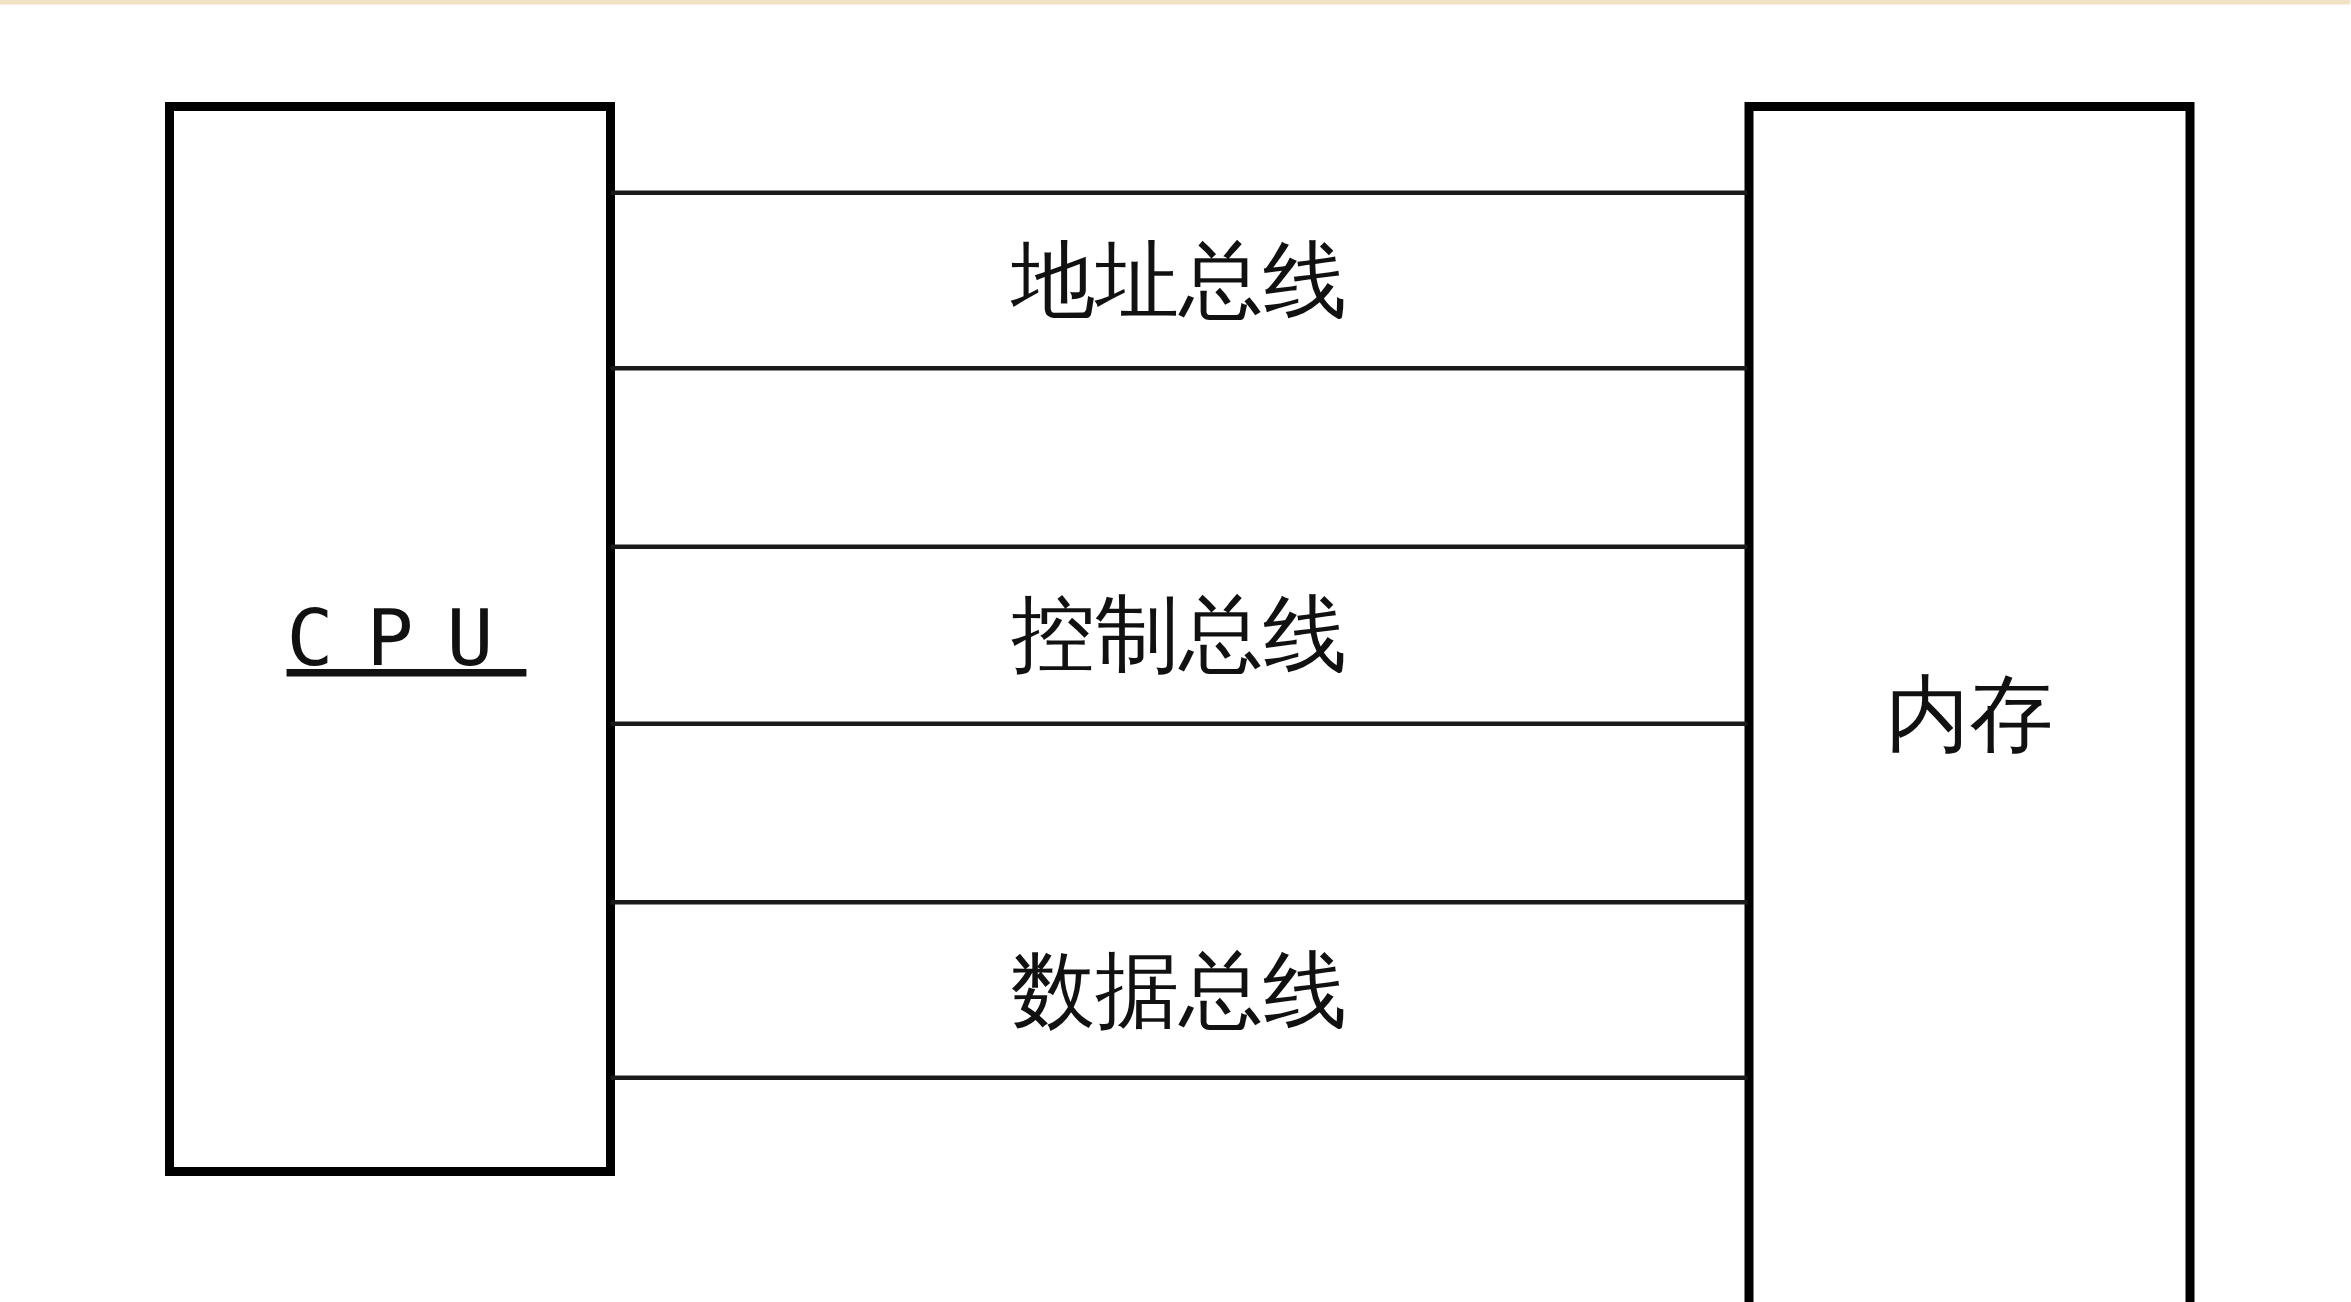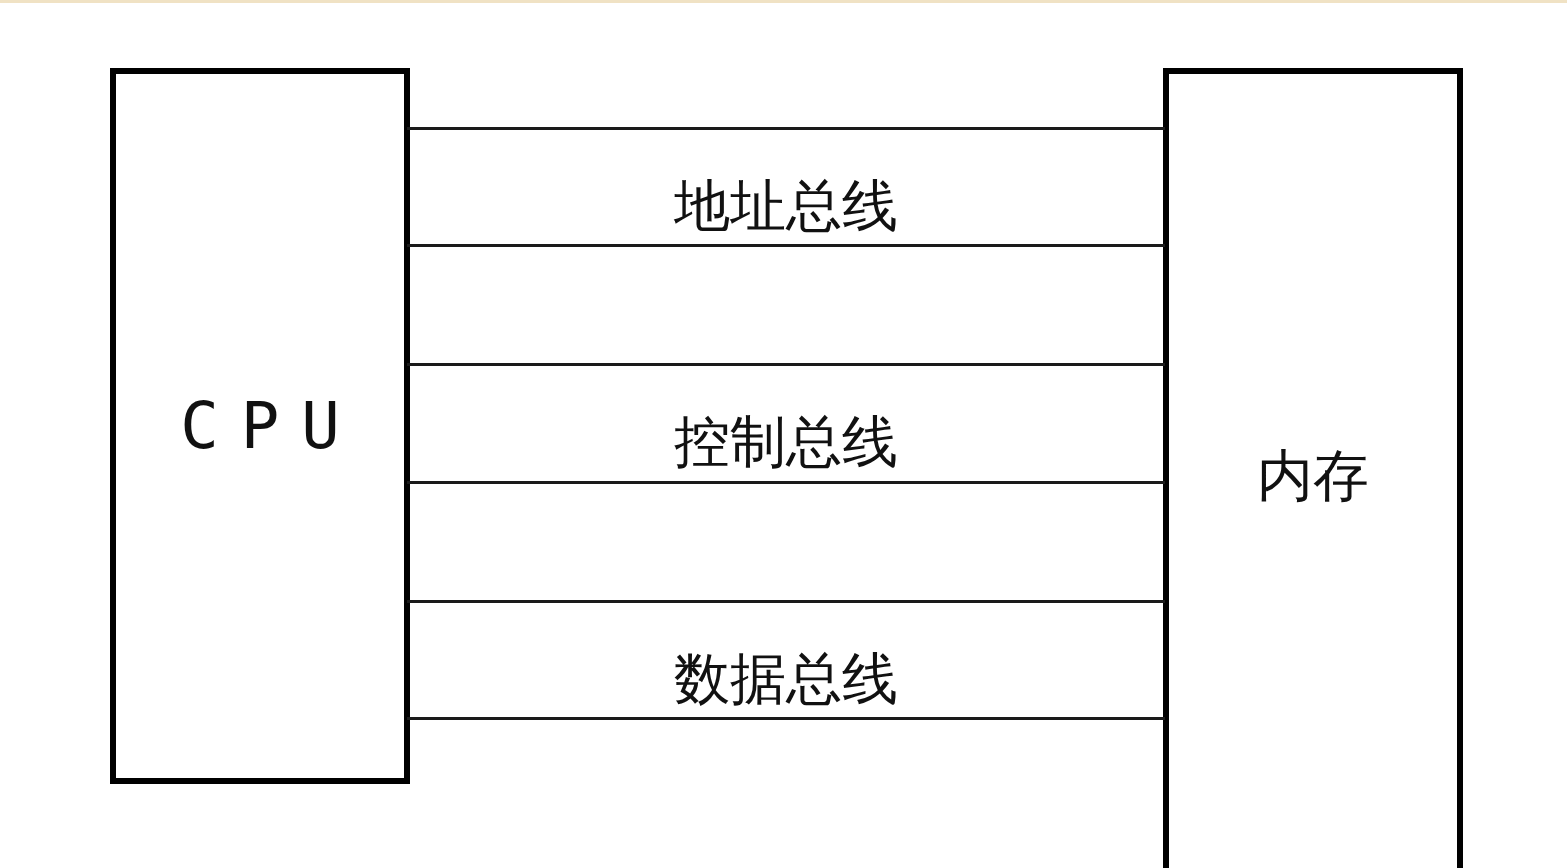--- a/index.html
+++ b/index.html
@@ -8,26 +8,26 @@
     font-family: "DejaVu Sans", sans-serif;
   }
   .top-strip { position: absolute; left: 0; top: 0; width: 1567px; height: 3px; background: #f0e2c4; }
   .box { position: absolute; border: 6px solid #000; box-sizing: border-box; background: #fff; }
   #cpu { left: 110px; top: 68px; width: 300px; height: 716px; }
   #mem { left: 1163px; top: 68px; width: 300px; height: 818px; }
   .box-label {
     position: absolute; left: 0; right: 0; top: 50%; transform: translateY(-50%);
     text-align: center; color: #111;
   }
-  #cpu .box-label { font-family: "DejaVu Sans Mono", monospace; font-size: 64px; letter-spacing: 22px; padding-left: 22px; }
+  #cpu .box-label { font-family: "DejaVu Sans Mono", monospace; font-size: 52px; letter-spacing: 22px; padding-left: 22px; text-decoration: underline; }
   #mem .box-label { font-size: 56px; }
   .bus-line { position: absolute; left: 407px; width: 758px; height: 3px; background: #1a1a1a; }
   .bus-label {
     position: absolute; left: 407px; width: 758px; text-align: center;
-    font-size: 56px; color: #111; line-height: 1; margin-top: 18px;
+    font-size: 56px; color: #111; line-height: 1;
   }
 </style>
 </head>
 <body>
 
 <div class="top-strip"></div>
 
 <div class="box" id="cpu">
   <div class="box-label">CPU</div>
 </div>

